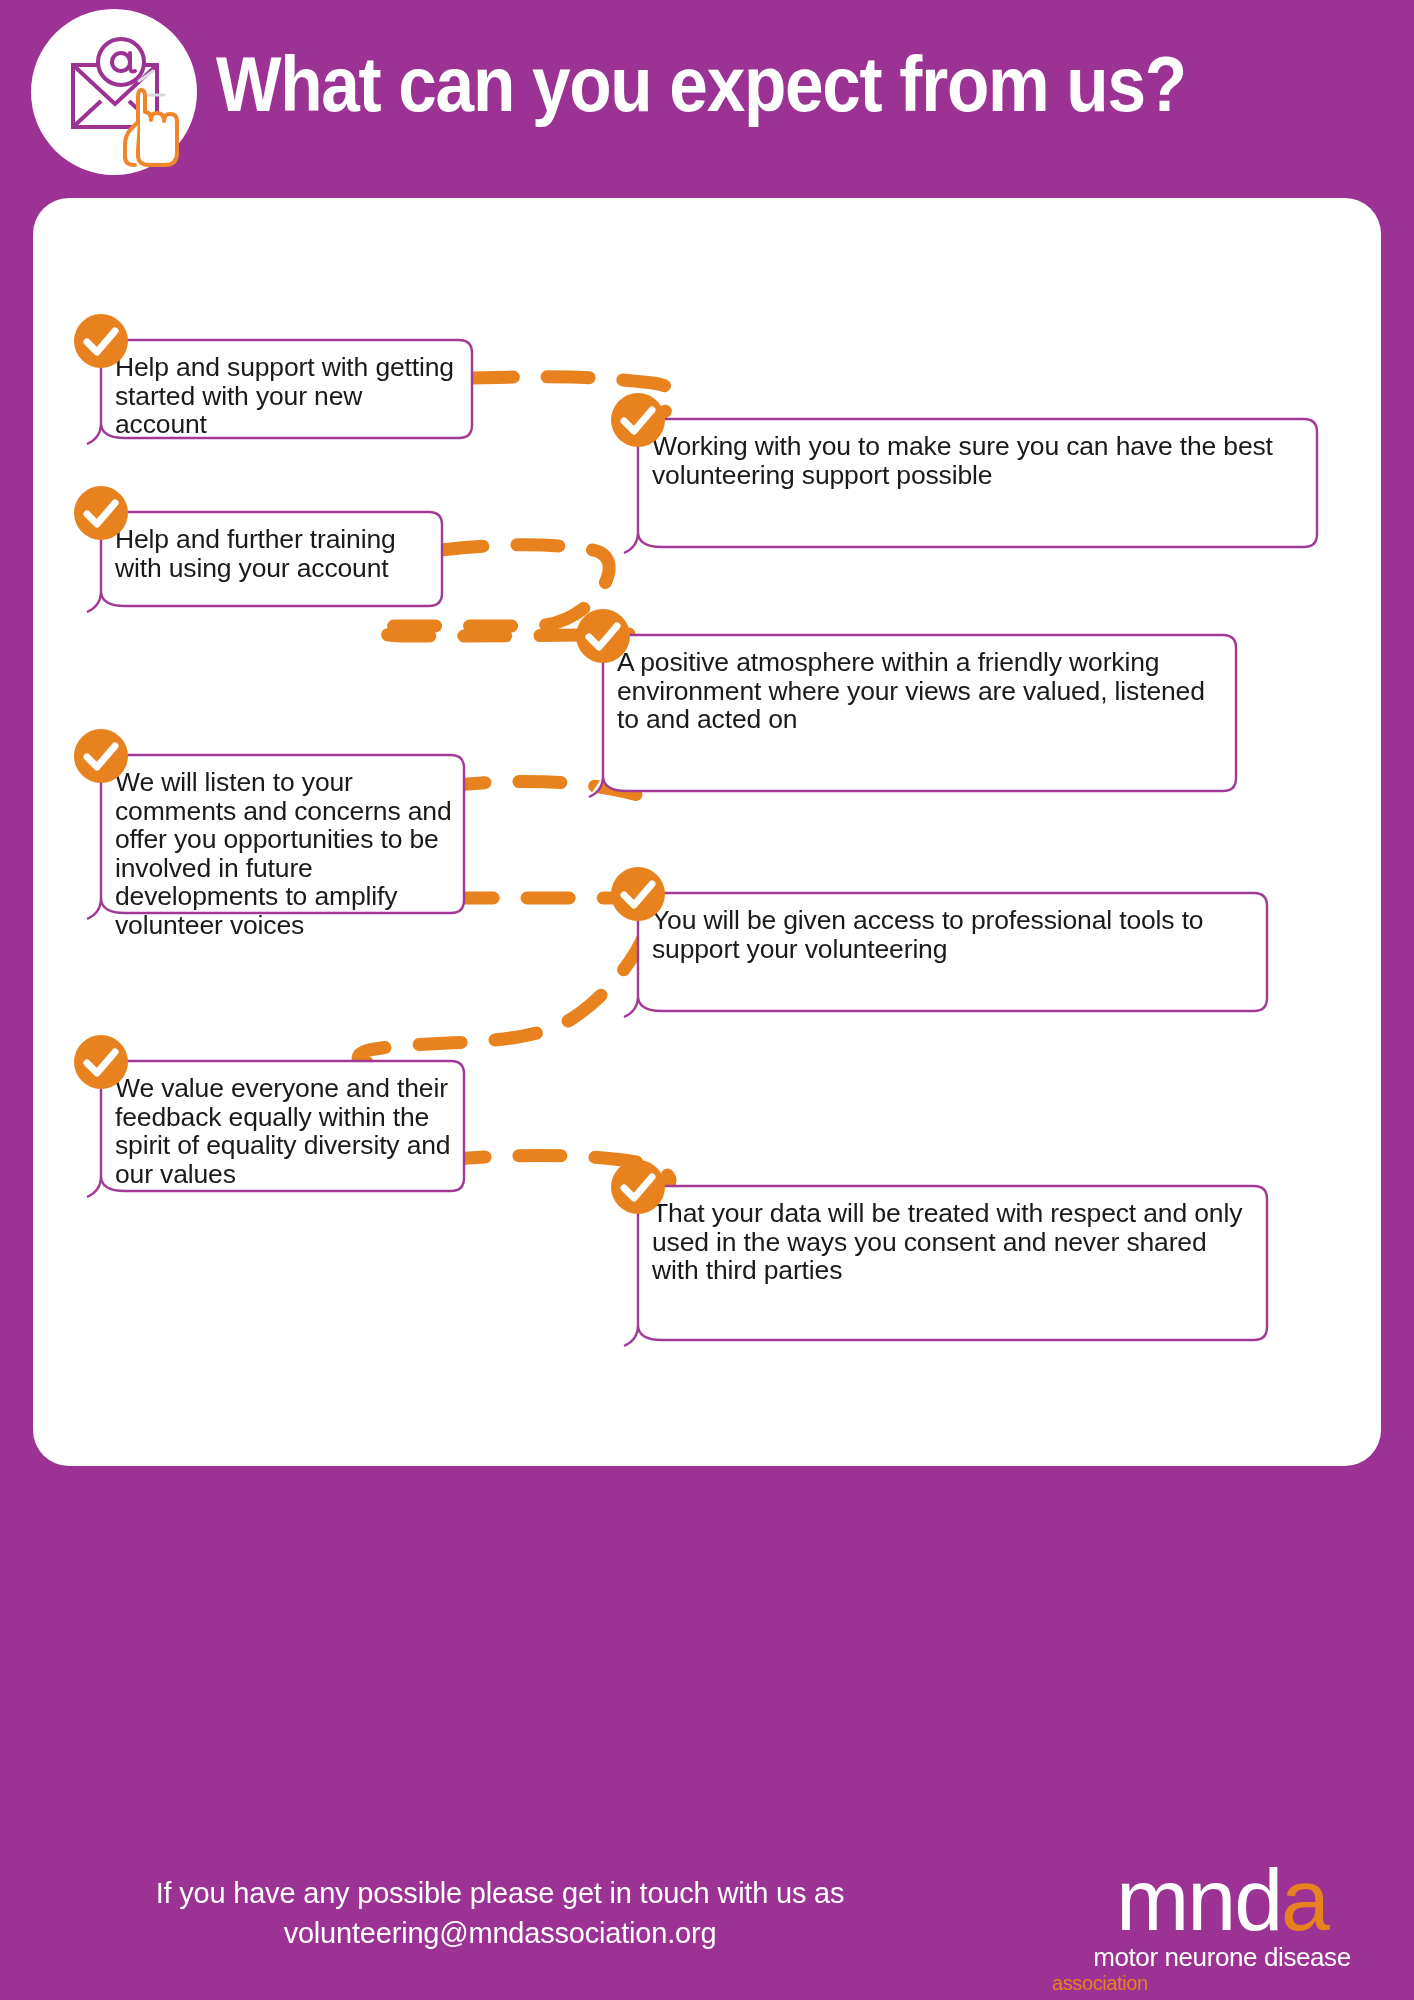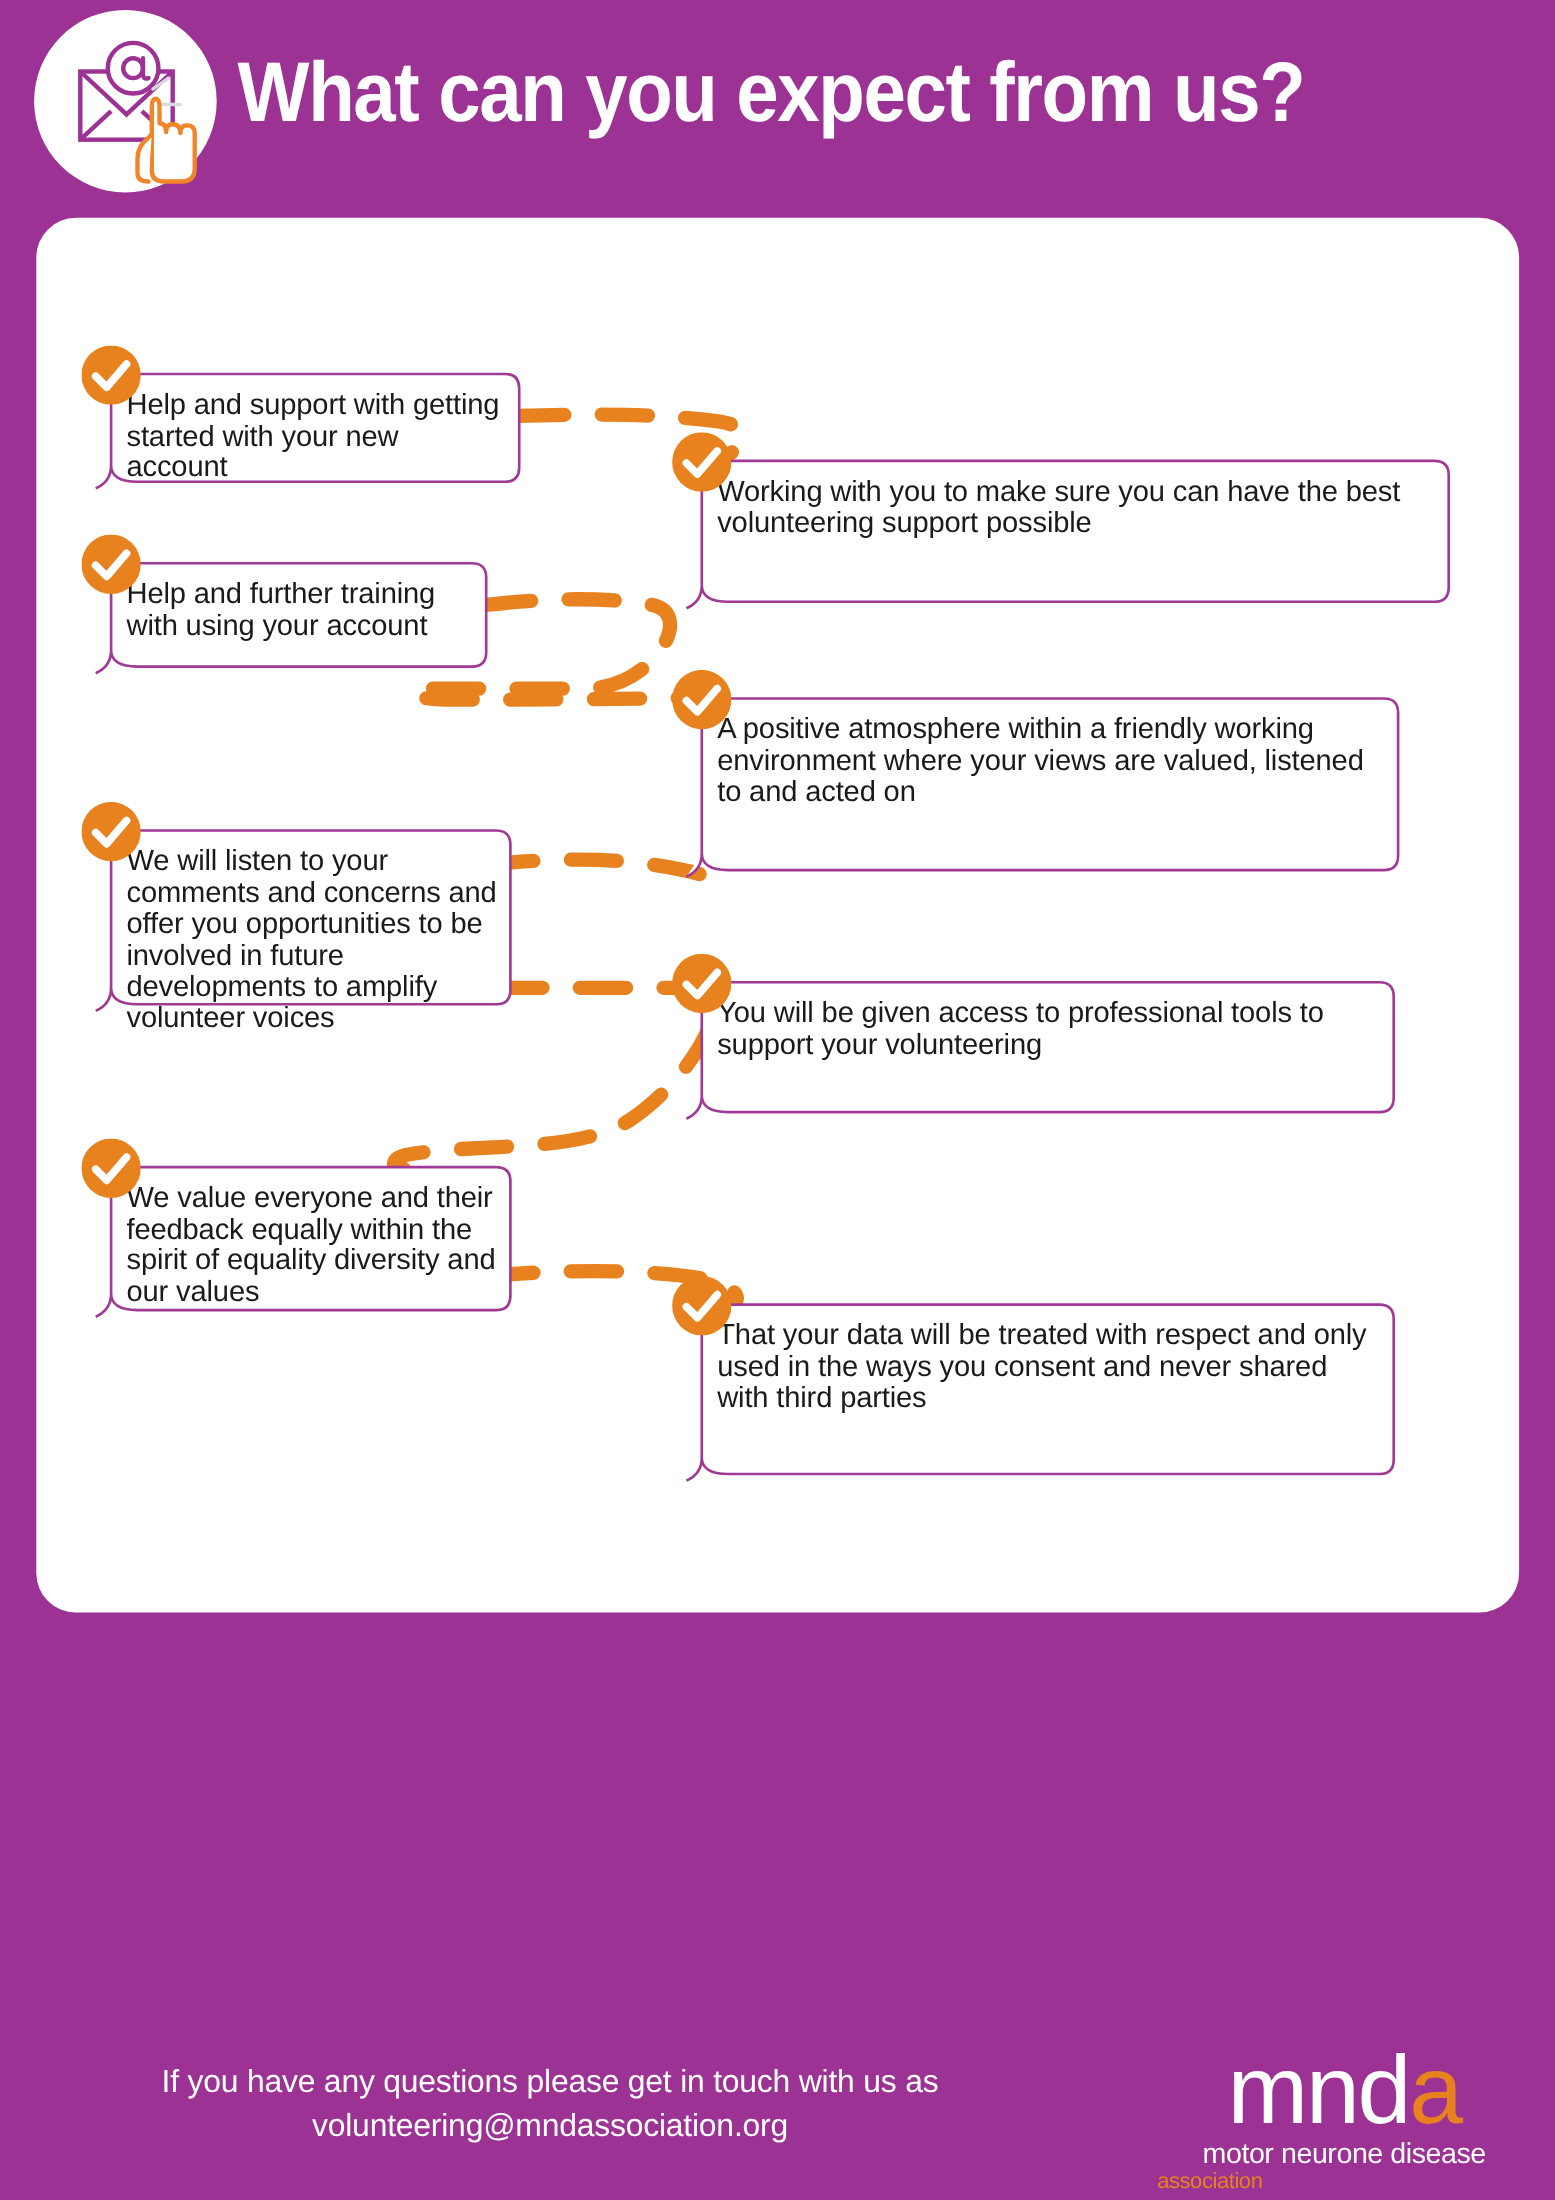--- a/index.html
+++ b/index.html
@@ -251,21 +251,21 @@
     </svg>
     <div class="bubble-text">Help and further training with using your account</div>
     <div class="check-badge" style="left:-11px; top:-23px;">
       <svg viewBox="0 0 54 54" width="54" height="54">
         <circle cx="27" cy="27" r="27" fill="#E8821E"></circle>
         <polyline points="13,28 23,38 41,17" fill="none" stroke="#FFFFFF" stroke-width="7" stroke-linecap="round" stroke-linejoin="round"></polyline>
       </svg>
     </div>
   </div>
 
-  <div class="bubble" style="left:589px; top:434px; width:652px; height:168px;">
+  <div class="bubble" style="left:554px; top:434px; width:652px; height:168px;">
     <svg class="bubble-shape" viewBox="0 0 652 168" preserveAspectRatio="none">
       <path d="M16 3 L636 3 Q649 3 649 16 L649 146 Q649 159 636 159 L40 159
                Q16 159 16 144 L16 3 Z M16 144 Q16 159 2 165" fill="#FFFFFF" stroke="#A03A96" stroke-width="2.4"></path>
     </svg>
     <div class="bubble-text">A positive atmosphere within a friendly working environment where your views are valued, listened to and acted on</div>
     <div class="check-badge" style="left:-11px; top:-23px;">
       <svg viewBox="0 0 54 54" width="54" height="54">
         <circle cx="27" cy="27" r="27" fill="#E8821E"></circle>
         <polyline points="13,28 23,38 41,17" fill="none" stroke="#FFFFFF" stroke-width="7" stroke-linecap="round" stroke-linejoin="round"></polyline>
       </svg>
@@ -324,21 +324,21 @@
       <svg viewBox="0 0 54 54" width="54" height="54">
         <circle cx="27" cy="27" r="27" fill="#E8821E"></circle>
         <polyline points="13,28 23,38 41,17" fill="none" stroke="#FFFFFF" stroke-width="7" stroke-linecap="round" stroke-linejoin="round"></polyline>
       </svg>
     </div>
   </div>
 
 </div>
 
 <div id="footer-text">
-  <span>If you have any questions please get in touch with us as</span>
+  <span>If you have any possible please get in touch with us as</span>
   <span id="footer-line-2">volunteering@mndassociation.org</span>
 </div>
 
 <div id="logo">
   <div id="logo-word">
     <span>mnd</span><span class="accent">a</span>
   </div>
   <div id="logo-sub-1">motor neurone disease</div>
   <div id="logo-sub-2">association</div>
 </div>

